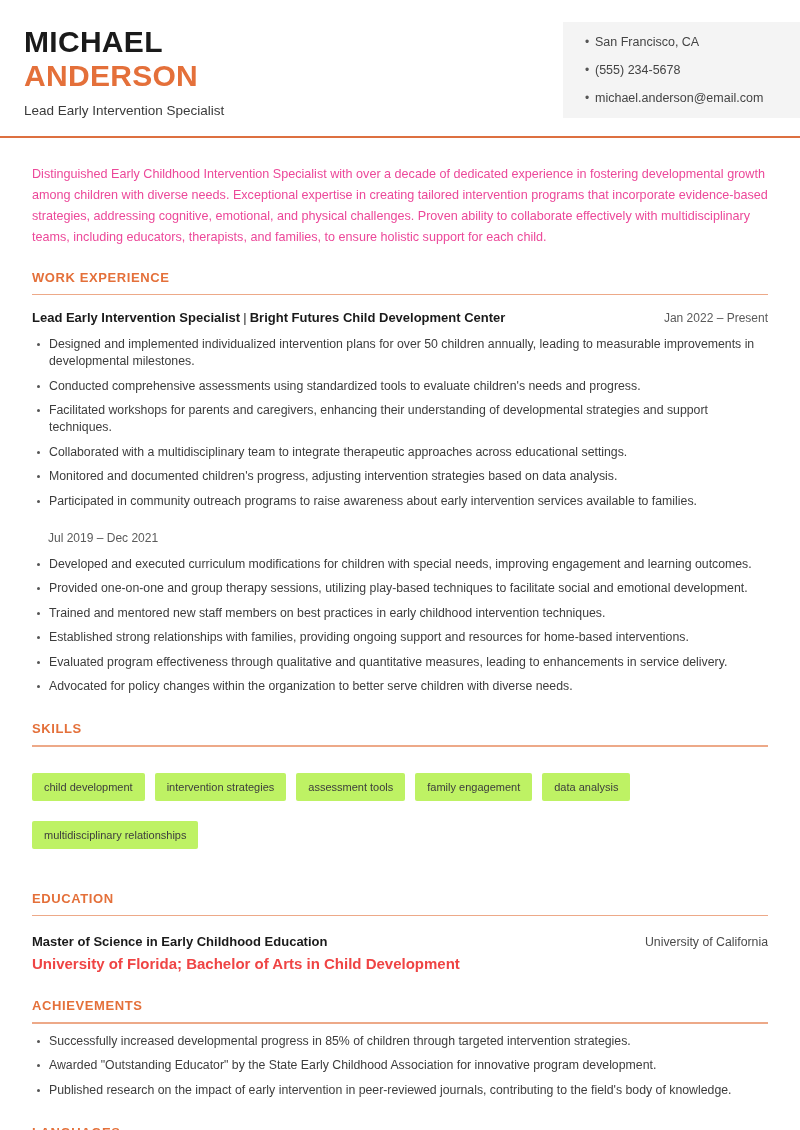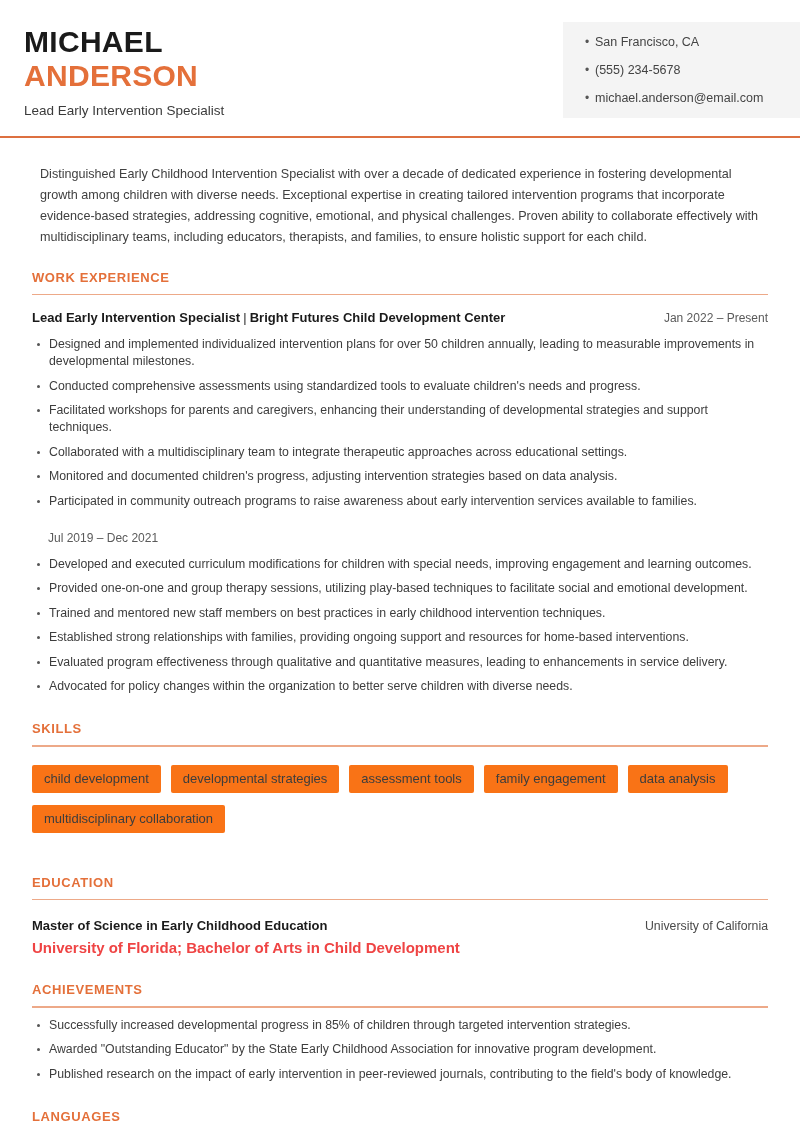--- a/index.html
+++ b/index.html
@@ -90,23 +90,22 @@
   
   .content {
     padding: 0 32px;
     box-sizing: border-box;
   }
 
   .summary {
     margin-top: 27px;
     font-size: 12.6px;
     line-height: 21px;
-    color: #404040;
+    color: #ec4899;
     text-align: left;
-    margin-left: 8px;
   }
 
   .section { margin-top: 22px; }
   .section-title {
     font-size: 13px;
     font-weight: bold;
     letter-spacing: 0.6px;
     color: #e4703a;
     text-transform: uppercase;
   }
@@ -169,25 +168,25 @@
     background: #555555;
   }
 
   
   .tags {
     display: flex;
     flex-wrap: wrap;
     margin-top: 14px;
   }
   .tag {
-    background: #f97316;
+    background: #bef264;
     border-radius: 2px;
     padding: 6px 12px;
-    margin: 4px 10px 8px 0;
-    font-size: 13px;
+    margin: 12px 10px 8px 0;
+    font-size: 11px;
     line-height: 16px;
     color: #3d3d3d;
     white-space: nowrap;
   }
 
   
   .edu-sub {
     margin-top: 4px;
     font-size: 15px;
     line-height: 17px;
@@ -272,25 +271,25 @@
           <li>Advocated for policy changes within the organization to better serve children with diverse needs.</li>
         </ul>
       </div>
     </div>
 
     <div class="section" style="margin-top:26px;">
       <div class="section-title">SKILLS</div>
       <div class="section-rule"></div>
       <div class="tags">
         <span class="tag">child development</span>
-        <span class="tag">developmental strategies</span>
+        <span class="tag">intervention strategies</span>
         <span class="tag">assessment tools</span>
         <span class="tag">family engagement</span>
         <span class="tag">data analysis</span>
-        <span class="tag">multidisciplinary collaboration</span>
+        <span class="tag">multidisciplinary relationships</span>
       </div>
     </div>
 
     <div class="section" style="margin-top:34px;">
       <div class="section-title">EDUCATION</div>
       <div class="section-rule"></div>
       <div class="entry" style="margin-top:17px;">
         <div class="entry-head">
           <div class="entry-title">Master of Science in Early Childhood Education</div>
           <div class="edu-right">University of California</div>

